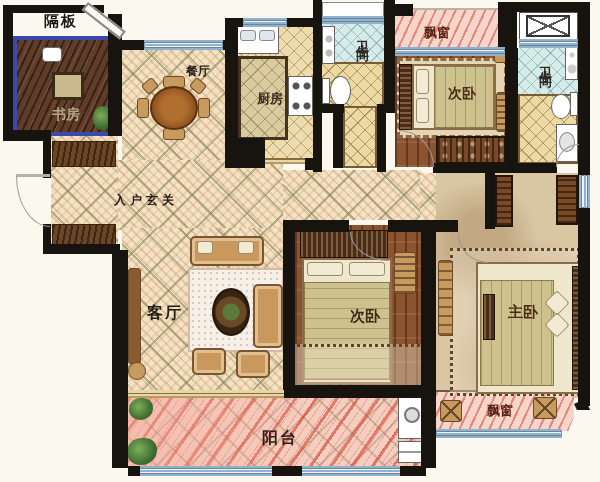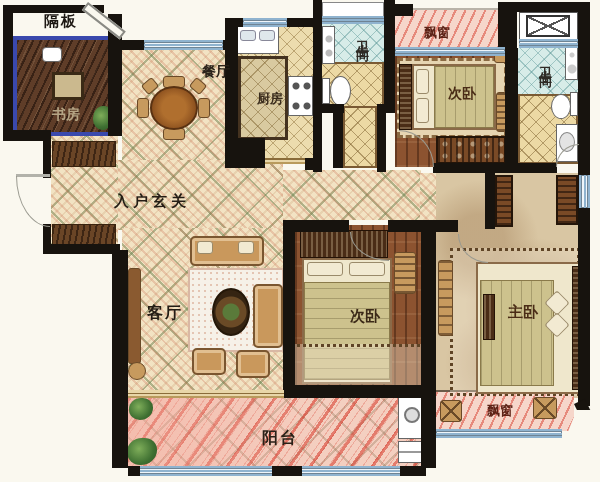--- a/index.html
+++ b/index.html
@@ -247,26 +247,26 @@
 
   <div class="a" style="left:16px;top:174px;width:34px;height:3px;background:#b2b2aa;"></div>
   <div class="arcBL" style="left:16px;top:176px;width:33px;height:50px;"></div>
   <div class="arcTR" style="left:399px;top:130px;width:34px;height:36px;"></div>
   <div class="arcBL" style="left:350px;top:232px;width:38px;height:28px;"></div>
   <div class="arcBL" style="left:458px;top:234px;width:29px;height:28px;"></div>
   <div class="arcTL" style="left:556px;top:144px;width:22px;height:22px;"></div>
 
   <div class="lbl" style="left:44px;top:12px;font-size:15px;letter-spacing:2px;color:#1c1712;">隔板</div>
   <div class="lbl" style="left:52px;top:106px;font-size:14px;color:#b5a585;">书房</div>
-  <div class="lbl" style="left:186px;top:63px;font-size:14px;color:#2a221a;margin-left:16px;">餐厅</div>
+  <div class="lbl" style="left:186px;top:63px;font-size:12px;color:#2a221a;">餐厅</div>
   <div class="lbl" style="left:249px;top:90px;font-size:13px;color:#3a2c1c;margin-left:8px;">厨房</div>
   <div class="lbl lblv" style="left:353px;top:30px;font-size:13px;color:#2f2b26;">卫生间</div>
   <div class="lbl lblv" style="left:536px;top:56px;font-size:13px;color:#2f2b26;">卫生间</div>
   <div class="lbl" style="left:424px;top:24px;font-size:13px;color:#5d2317;">飘窗</div>
   <div class="lbl" style="left:448px;top:85px;font-size:14px;color:#4a2c16;">次卧</div>
-  <div class="lbl" style="left:114px;top:192px;font-size:15px;letter-spacing:4px;color:#241d15;">入户玄关</div>
+  <div class="lbl" style="left:114px;top:192px;font-size:12px;letter-spacing:4px;color:#241d15;">入户玄关</div>
   <div class="lbl" style="left:147px;top:303px;font-size:16px;letter-spacing:2px;color:#241d15;">客厅</div>
   <div class="lbl" style="left:350px;top:307px;font-size:15px;color:#3c2a18;">次卧</div>
   <div class="lbl" style="left:508px;top:303px;font-size:15px;color:#4a2c16;">主卧</div>
   <div class="lbl" style="left:262px;top:428px;font-size:16px;letter-spacing:2px;color:#2a2118;">阳台</div>
   <div class="lbl" style="left:487px;top:402px;font-size:13px;color:#5d2317;">飘窗</div>
 
 </div>
 
 </body></html>

